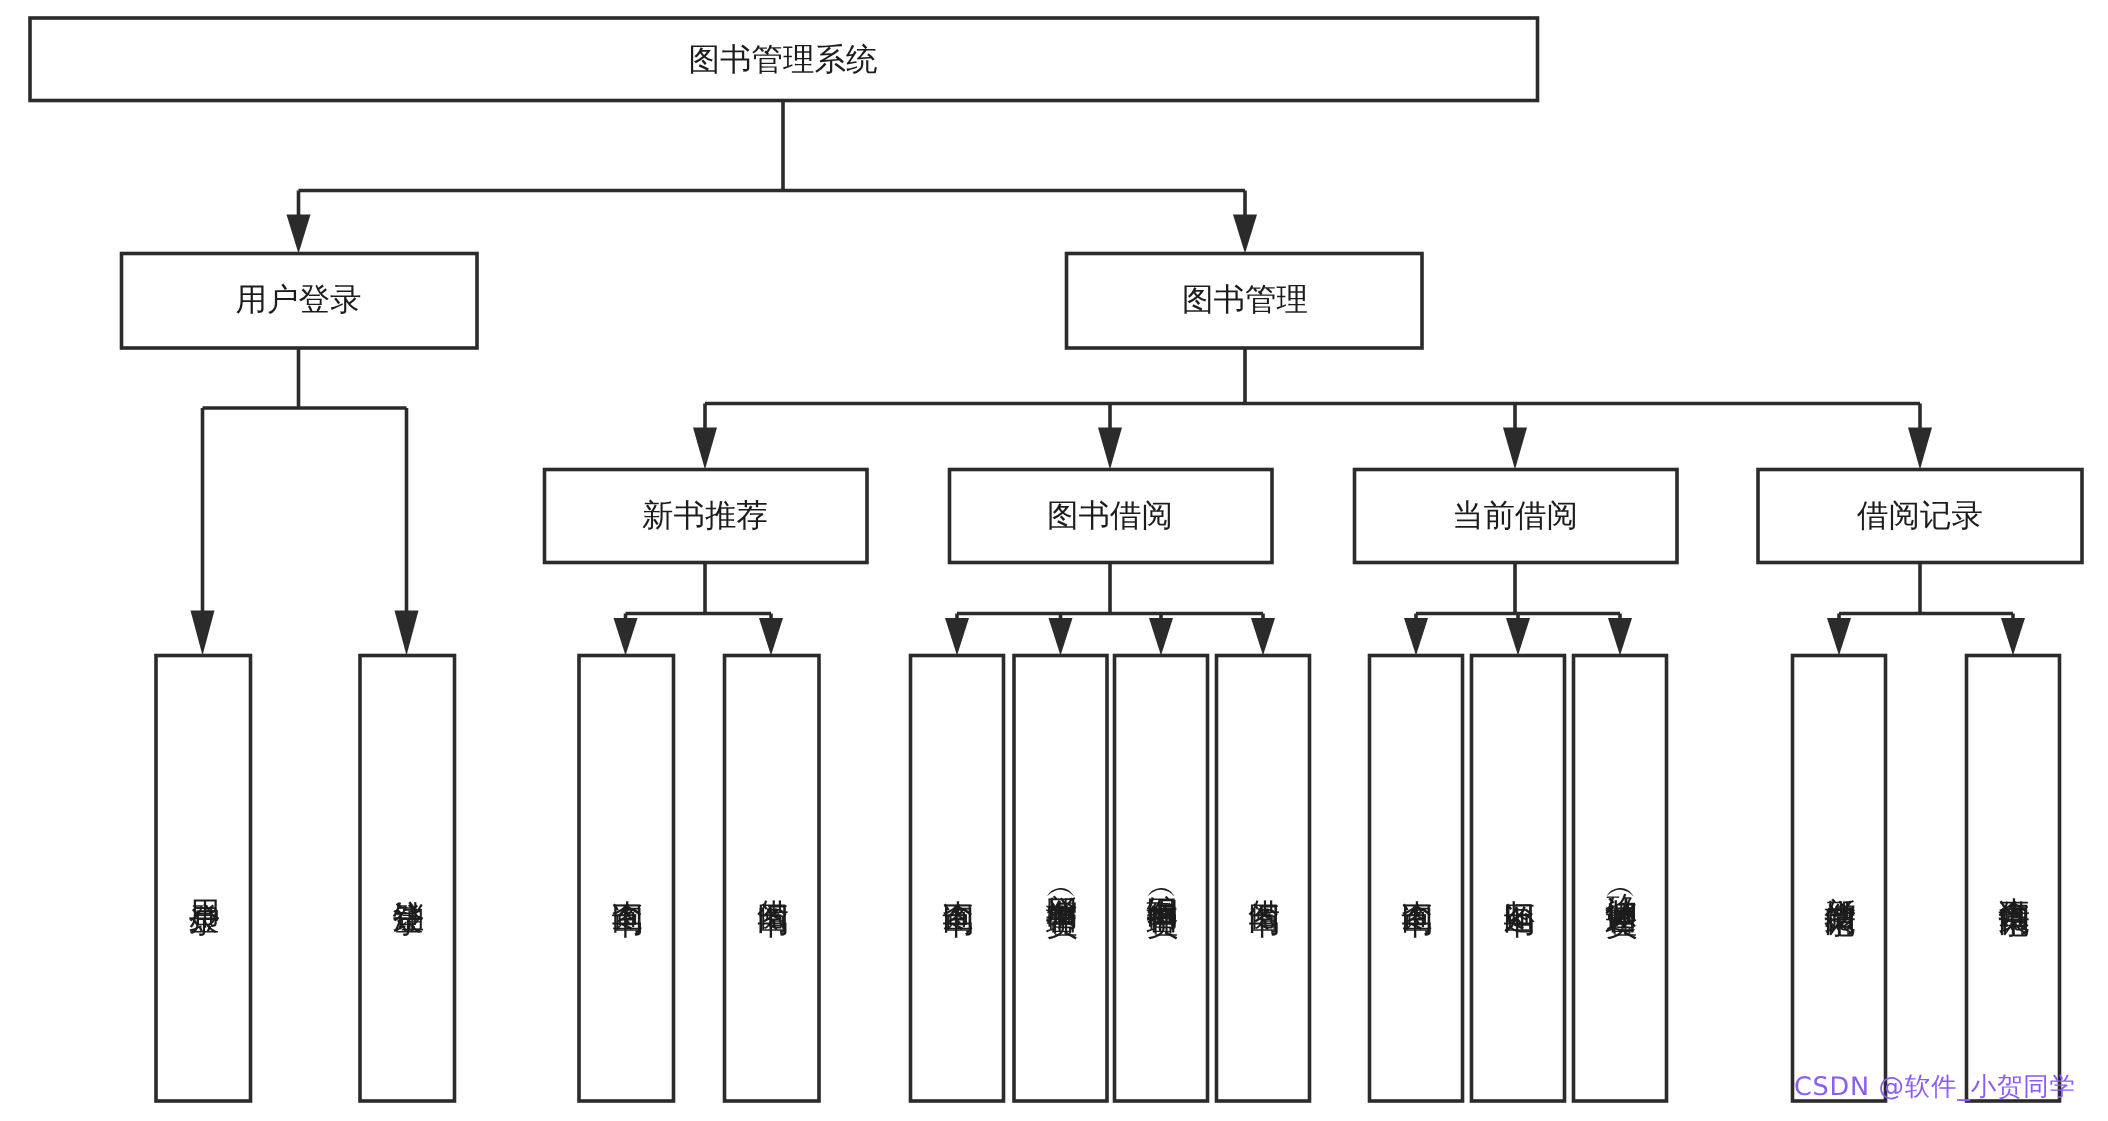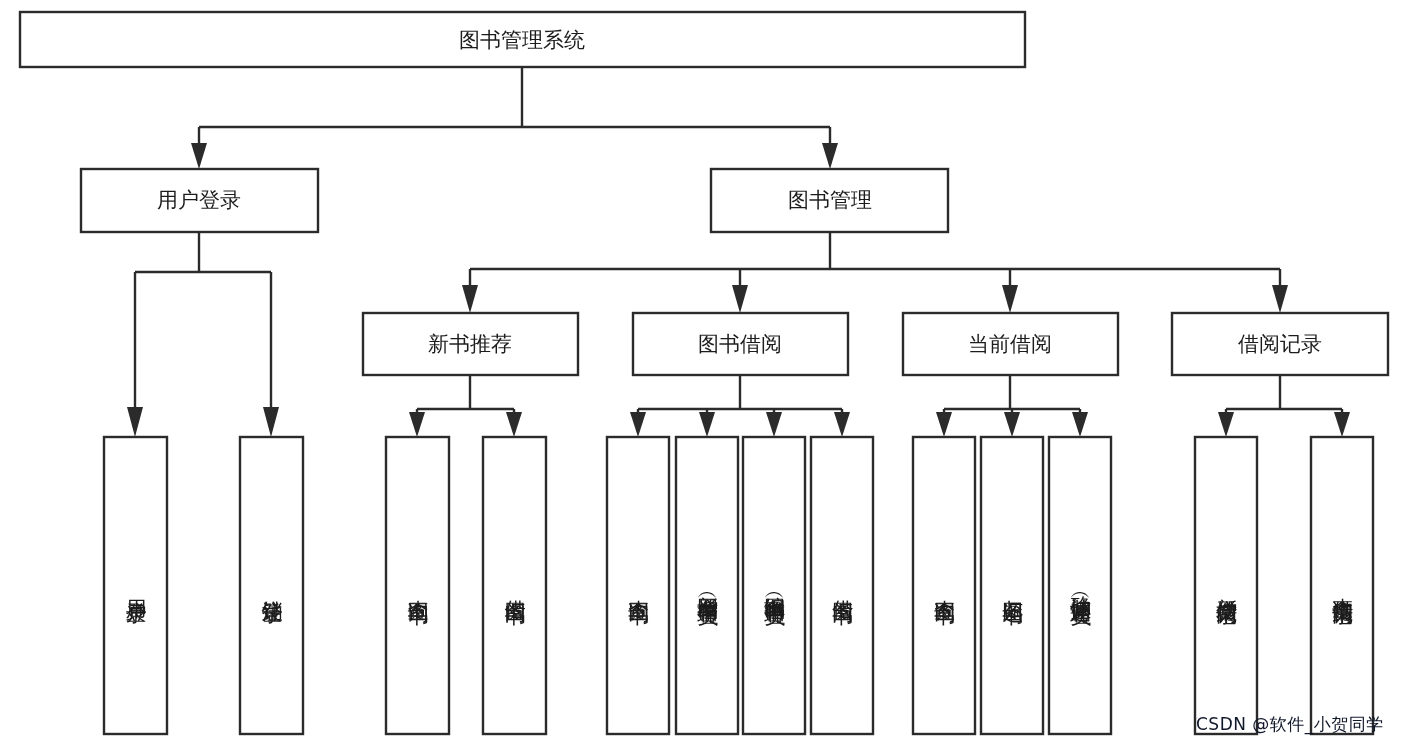--- a/index.html
+++ b/index.html
@@ -56,21 +56,21 @@
     justify-content: center;
     letter-spacing: 1.5px;
     white-space: nowrap;
     pointer-events: none;
     user-select: none;
   }
   .watermark {
     position: absolute;
     font-family: "DejaVu Sans", "Liberation Sans", sans-serif;
     font-size: 17px;
-    color: #0f172a;
+    color: #8b5cf6;
     white-space: nowrap;
     letter-spacing: 0.5px;
   }
 </style>
 </head>
 <body>
 
 <div id="stage">
 
   <svg id="diagram-svg" viewBox="0 0 1405 747">

